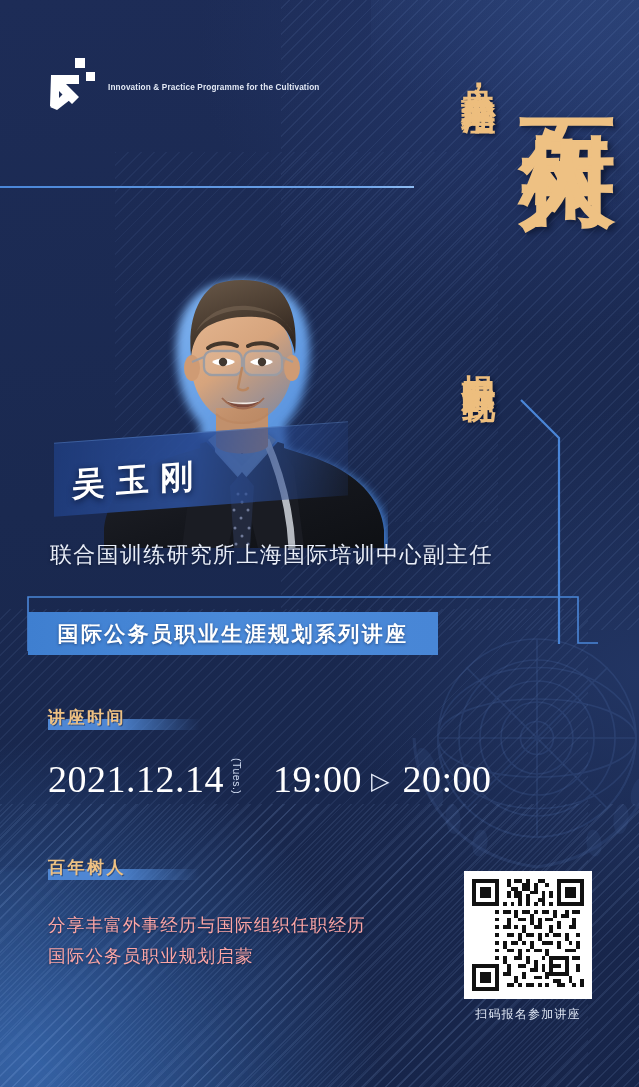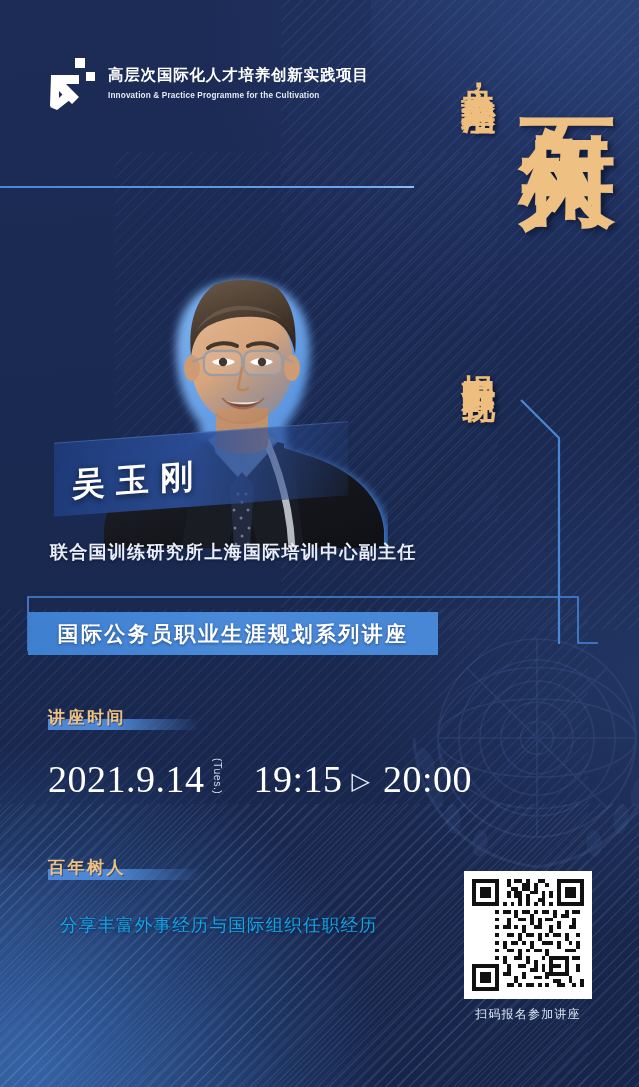--- a/index.html
+++ b/index.html
@@ -134,21 +134,21 @@
   .name-text{
     position:absolute;left:72px;top:458px;
     font-family:"Liberation Serif","DejaVu Serif",serif;
     font-size:33px;font-weight:700;color:#ffffff;letter-spacing:11px;
     transform:skewY(-4.2deg);
     text-shadow:0 2px 6px rgba(5,12,32,0.75);
   }
 
   .speaker-role{
     position:absolute;left:50px;top:540px;
-    color:#e9eef8;font-size:18px;font-weight:700;letter-spacing:1.3px;
+    color:#e9eef8;font-size:22px;font-weight:400;letter-spacing:1.3px;
     text-shadow:0 1px 3px rgba(5,12,32,0.6);
   }
 
   
   .lframe{position:absolute;left:26px;top:589px;width:578px;height:62px;}
   .series-banner{
     position:absolute;left:0;top:612px;width:410px;height:43px;
     background:linear-gradient(90deg,#3f7fd0 0%,#4a8ad9 50%,#4886d6 100%);
     display:flex;align-items:center;justify-content:center;margin-left:28px;
   }
@@ -188,24 +188,23 @@
     font-family:"Liberation Sans",sans-serif;
   }
   .dt-time{font-size:38px;font-weight:400;line-height:1;margin-left:30px;letter-spacing:0.5px;}
   .dt-arrow{
     font-size:24px;line-height:1;margin:0 9px 5px 9px;color:#e8eefb;
   }
 
   
   .hl-list{position:absolute;left:48px;top:910px;}
   .hl-item{
-    color:#0ea5e9;font-size:17.6px;font-weight:400;letter-spacing:1.1px;
+    color:#fca5a5;font-size:17.6px;font-weight:400;letter-spacing:1.1px;
     line-height:1.78;white-space:nowrap;
     text-shadow:0 1px 3px rgba(5,12,32,0.55);
-    margin-left:12px;
   }
 
   
   .qr-box{
     position:absolute;left:464px;top:871px;width:128px;height:128px;
     background:#ffffff;padding:8px;
   }
   .qr-cap{
     position:absolute;left:464px;top:1006px;width:128px;text-align:center;
     color:#dde5f3;font-size:12px;letter-spacing:1.2px;
@@ -256,21 +255,20 @@
   </svg>
 
   <div class="header">
     <svg class="logo-mark" viewBox="0 0 46 52">
       <rect x="26" y="0" width="10" height="10" fill="#ffffff"></rect>
       <rect x="37" y="14" width="9" height="9" fill="#ffffff"></rect>
       <path d="M2 17 L30 17 L30 26 L17 26 L30 39 L23 46 L10 33 L10 48 L1 48 Z" fill="#ffffff"></path>
       <path d="M1 49 L19 31 L26 38 L8 52 Z" fill="#ffffff"></path>
     </svg>
     <div class="logo-txt">
-      <div class="logo-cn">高层次国际化人才培养创新实践项目</div>
       <div class="logo-en1">Innovation &amp; Practice Programme for the Cultivation</div>
     </div>
   </div>
 
   <div class="hr-top"></div>
 
   <div class="v-title-main">百年树人</div>
   <div class="v-title-sub">立足全球治理，</div>
   <div class="v-title-sub2">提升国际视野</div>
 
@@ -405,36 +403,37 @@
   </div>
 
   <div class="sec" style="left:48px;top:706px;">
     <div class="sec-head">
       <span class="bar"></span>
       <span class="txt">讲座时间</span>
     </div>
   </div>
 
   <div class="datetime">
-    <span class="dt-date">2021.9.14</span>
+    <span class="dt-date">2021.12.14</span>
     <span class="dt-week">(Tues.)</span>
-    <span class="dt-time">19:15</span>
+    <span class="dt-time">19:00</span>
     <span class="dt-arrow">▷</span>
     <span class="dt-time" style="margin-left:4px;">20:00</span>
   </div>
 
   <div class="sec" style="left:48px;top:856px;">
     <div class="sec-head">
       <span class="bar"></span>
       <span class="txt">百年树人</span>
     </div>
   </div>
 
   <div class="hl-list">
     <div class="hl-item">分享丰富外事经历与国际组织任职经历</div>
+    <div class="hl-item">国际公务员职业规划启蒙</div>
   </div>
 
   <div class="qr-box">
     <svg viewBox="0 0 29 29" width="112" height="112" shape-rendering="crispEdges">
       <rect width="29" height="29" fill="#ffffff"></rect>
       <g fill="#111111">
 
         <rect x="0" y="0" width="7" height="1"></rect>
           <rect x="0" y="6" width="7" height="1"></rect>
         <rect x="0" y="0" width="1" height="7"></rect>

